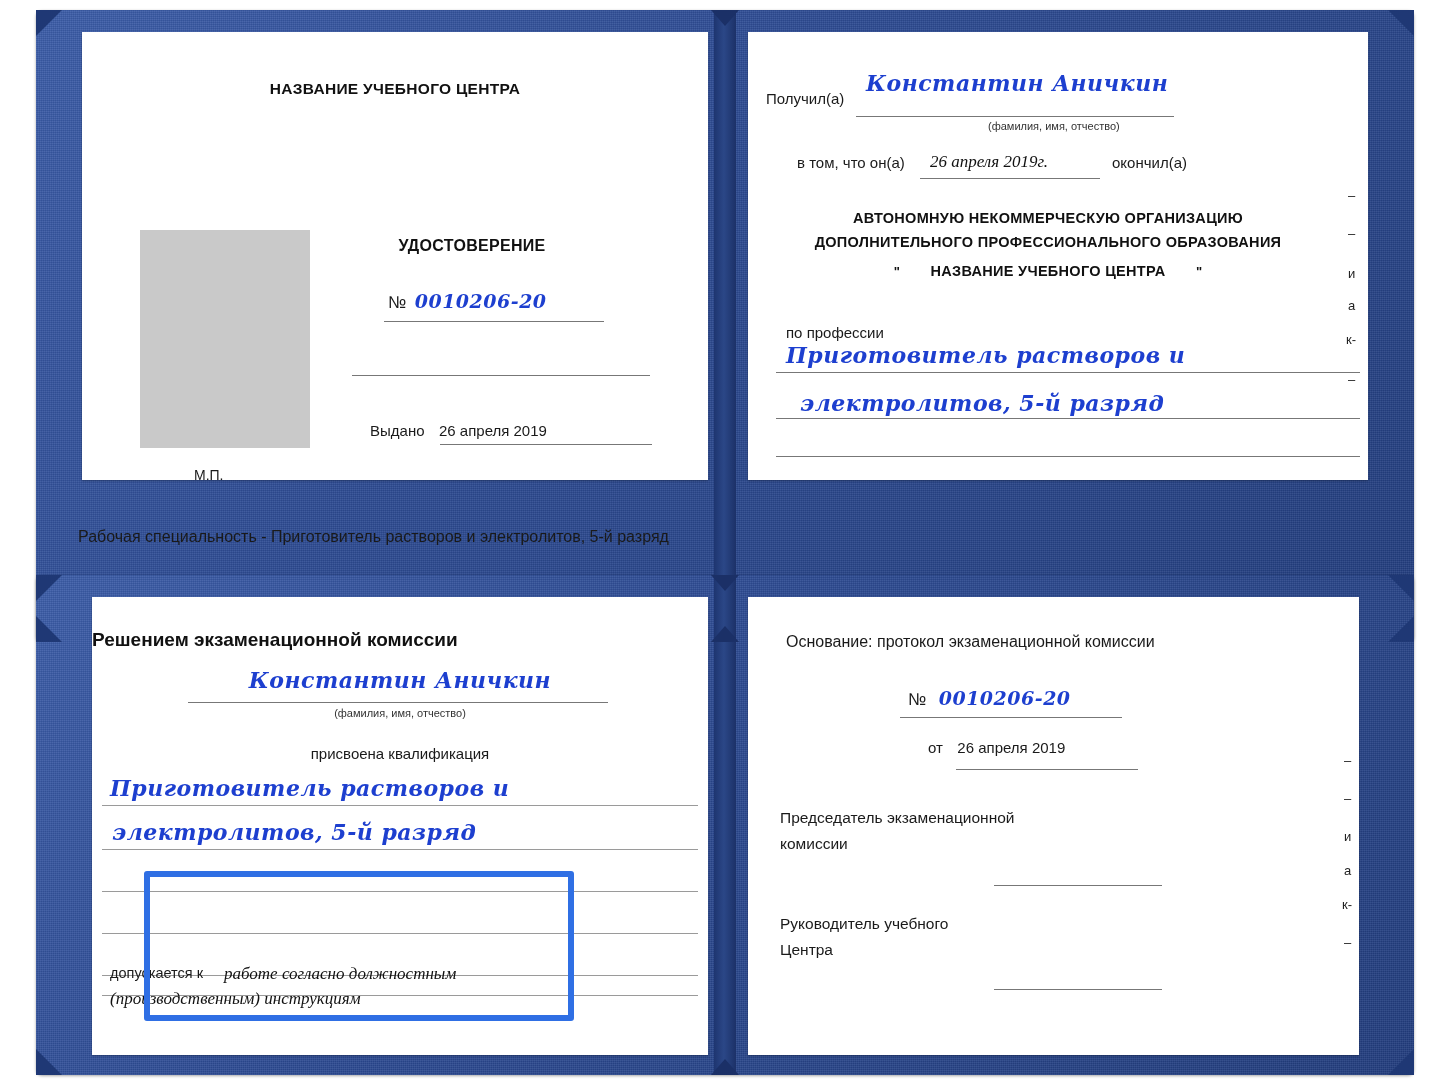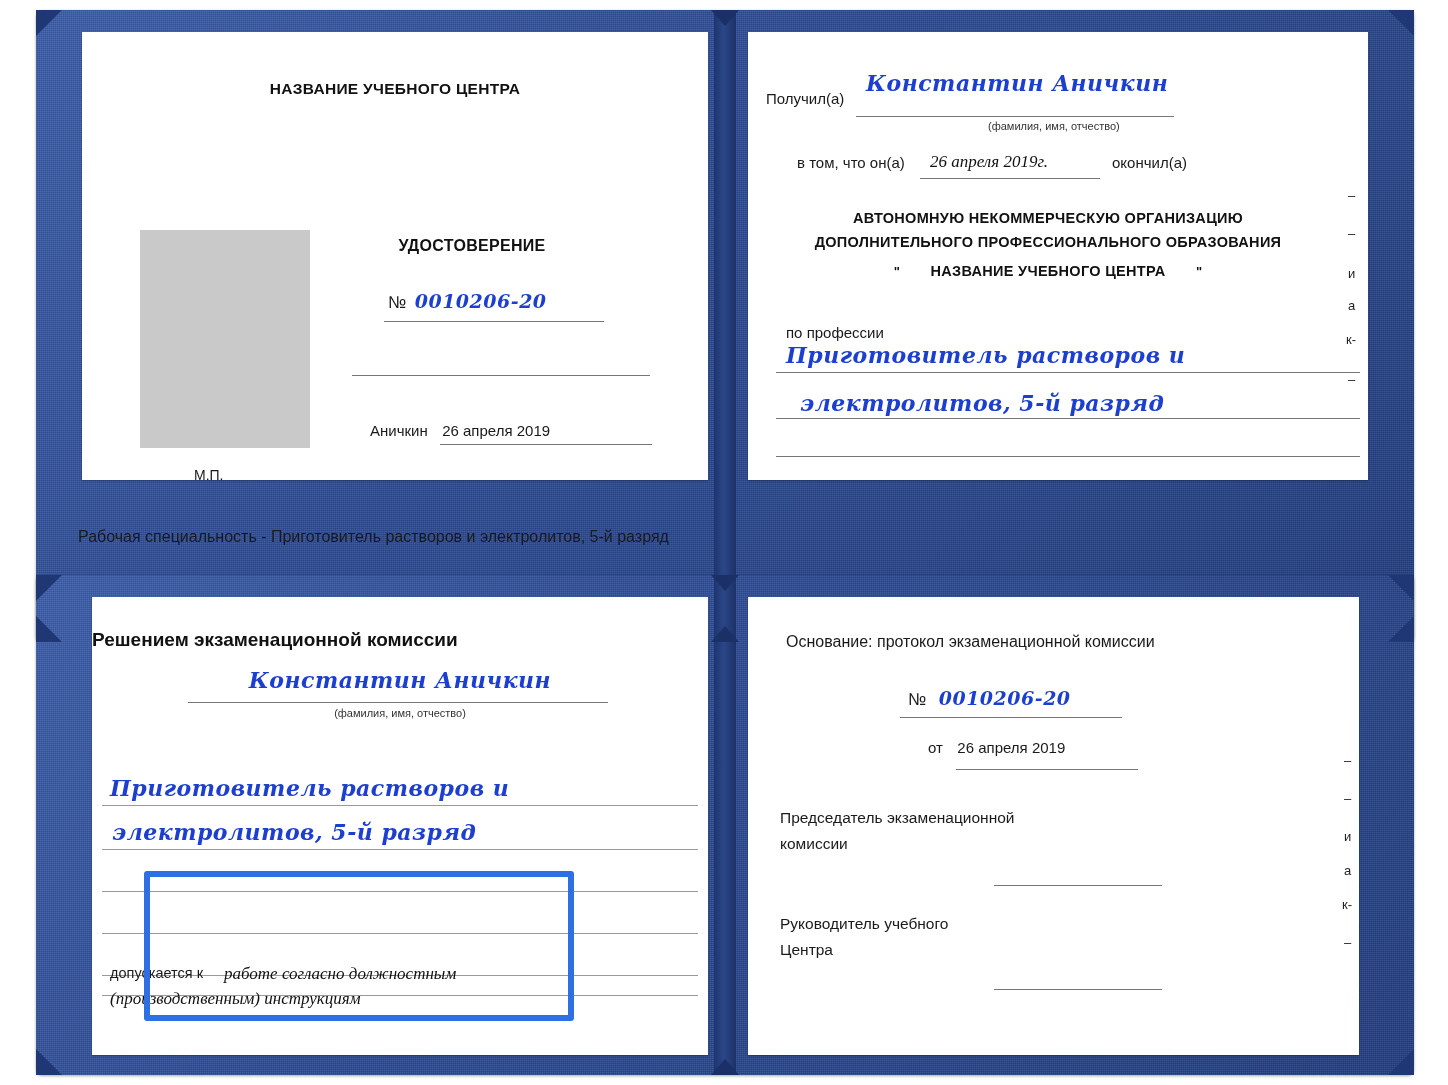--- a/index.html
+++ b/index.html
@@ -172,21 +172,21 @@
 
         <div style="position:absolute; left:306px; top:258px;">
           <span class="lbl" style="font-size:17px;">№</span>
           <span class="hand hand-md" style="margin-left:4px;">0010206-20</span>
         </div>
         <div class="ink-line" style="left:302px; top:289px; width:220px;"></div>
 
         <div class="ink-line" style="left:270px; top:343px; width:298px;"></div>
 
         <div style="position:absolute; left:288px; top:390px;">
-          <span class="lbl">Аничкин</span>
+          <span class="lbl">Выдано</span>
           <span class="lbl" style="margin-left:10px;">26 апреля 2019</span>
         </div>
         <div class="ink-line" style="left:358px; top:412px; width:212px;"></div>
 
         <div class="lbl" style="position:absolute; left:112px; top:435px; font-size:14px;">М.П.</div>
       </div>
     </div>
 
     <div class="paper" style="left:712px; top:22px; width:620px; height:448px;">
       <div class="paper-inner">
@@ -238,20 +238,21 @@
     <div class="spine-notch bot-n"></div>
 
     <div class="paper" style="left:56px; top:22px; width:616px; height:458px;">
       <div class="paper-inner">
         <div style="position:absolute; left:0; top:32px; width:100%; font-size:19px; font-weight:bold; color:#111;">Решением экзаменационной комиссии</div>
 
         <div class="hand hand-big" style="position:absolute; left:0; top:70px; width:100%; text-align:center;">Константин Аничкин</div>
         <div class="ink-line" style="left:96px; top:105px; width:420px;"></div>
         <div class="lbl-sm" style="position:absolute; left:0; top:110px; width:100%; text-align:center;">(фамилия, имя, отчество)</div>
 
+        <div class="lbl" style="position:absolute; left:0; top:148px; width:100%; text-align:center;">присвоена квалификация</div>
 
         <div class="ruled" style="left:10px; top:208px; width:596px;"></div>
         <div class="ruled" style="left:10px; top:252px; width:596px;"></div>
         <div class="ruled" style="left:10px; top:294px; width:596px;"></div>
         <div class="ruled" style="left:10px; top:336px; width:596px;"></div>
         <div class="ruled" style="left:10px; top:378px; width:596px;"></div>
         <div class="ruled" style="left:10px; top:398px; width:596px;"></div>
 
         <div class="hand hand-big" style="position:absolute; left:18px; top:178px;">Приготовитель растворов и</div>
         <div class="hand hand-big" style="position:absolute; left:20px; top:222px;">электролитов, 5-й разряд</div>

